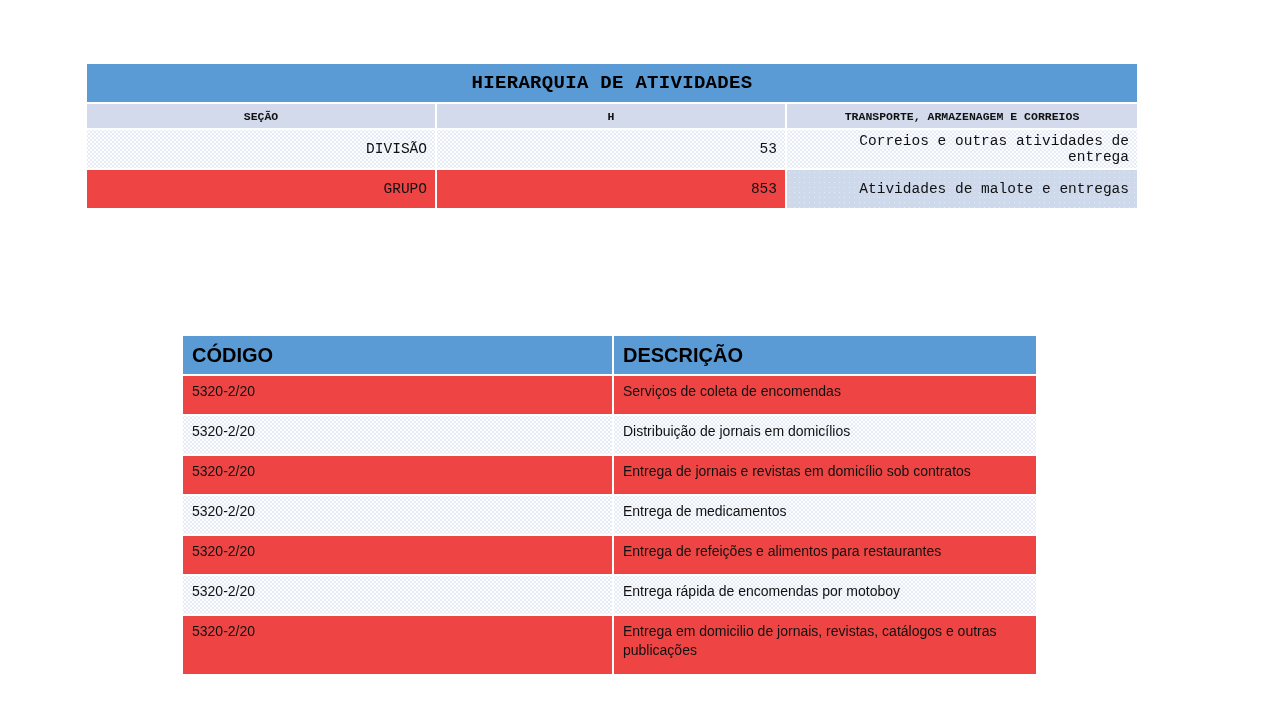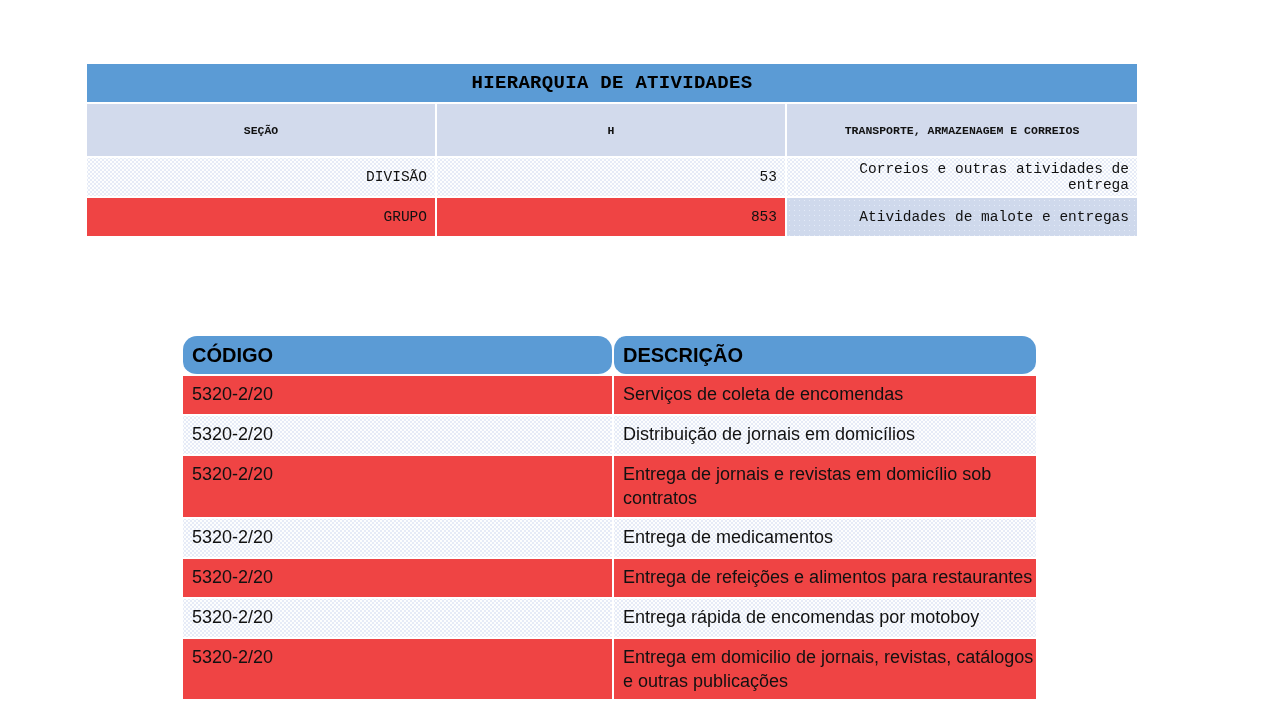--- a/index.html
+++ b/index.html
@@ -58,21 +58,21 @@
     background-color: #CFD9EC;
     background-image:
       radial-gradient(#E3EAF7 0.7px, transparent 0.8px);
     background-size: 5px 5px;
   }
   #table-hierarquia .subhead td {
     background: #D2DAEC;
     font-size: 11.5px;
     font-weight: bold;
     text-align: center;
-    height: 52px;
+    height: 24px;
   }
   #table-hierarquia .datarow td {
     font-size: 14.5px;
     text-align: right;
     height: 38px;
     font-weight: normal;
   }
   #table-hierarquia .vdiv {
     border-left: 2px solid #ffffff;
   }
@@ -92,28 +92,27 @@
   }
   #table-codigos th {
     background: #5B9BD5;
     color: #000000;
     font-size: 20px;
     font-weight: bold;
     text-align: left;
     padding: 0 0 0 9px;
     height: 38px;
     border-bottom: 2px solid #ffffff;
-    border-radius: 14px;
   }
   #table-codigos th.col2 {
     border-left: 2px solid #ffffff;
     margin-top: 17px;
   }
   #table-codigos td {
-    font-size: 18px;
+    font-size: 14px;
     color: #111111;
     padding: 6px 0 6px 9px;
     height: 26px;
     vertical-align: top;
     line-height: 1.35;
     border-top: 2px solid #ffffff;
   }
   #table-codigos td.col2 {
     border-left: 2px solid #ffffff;
   }

